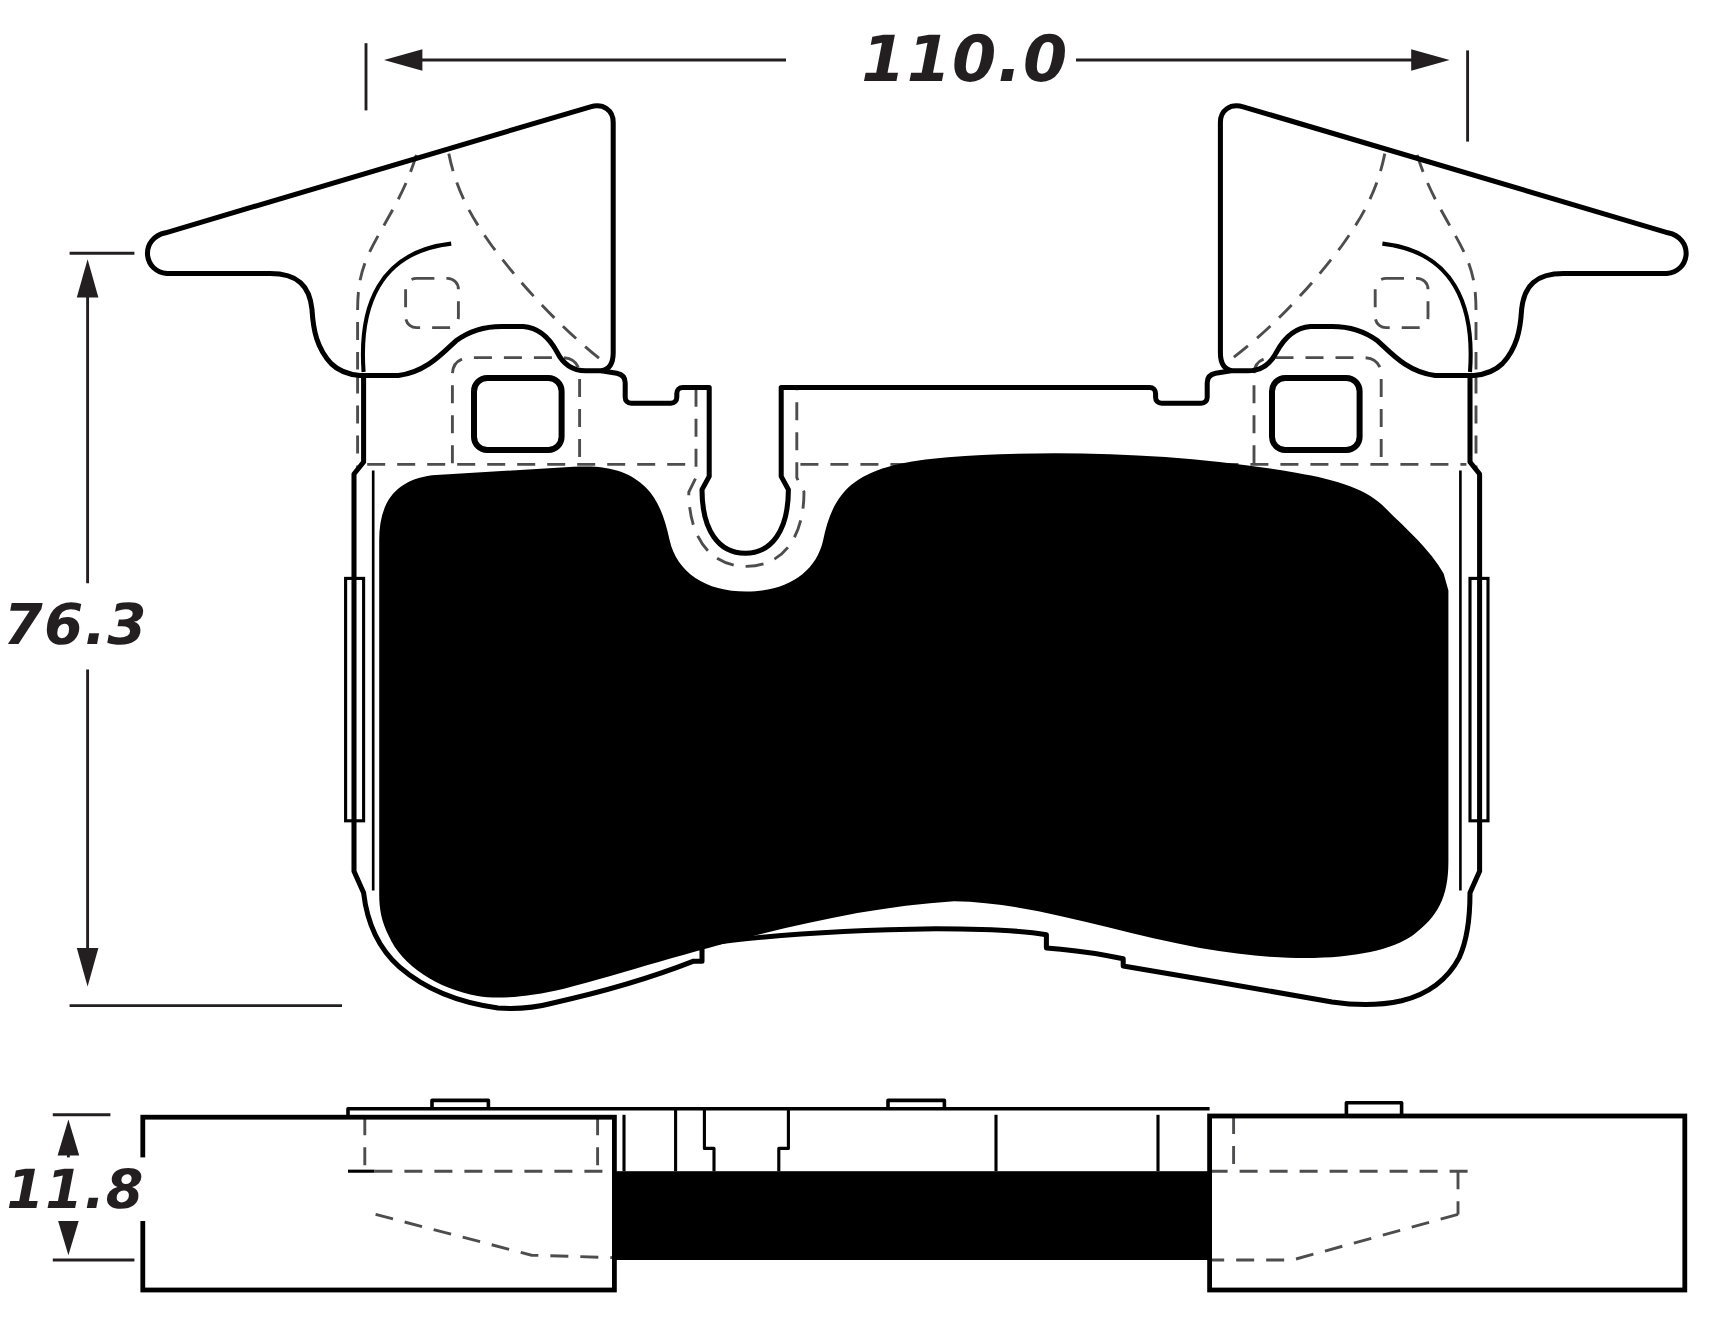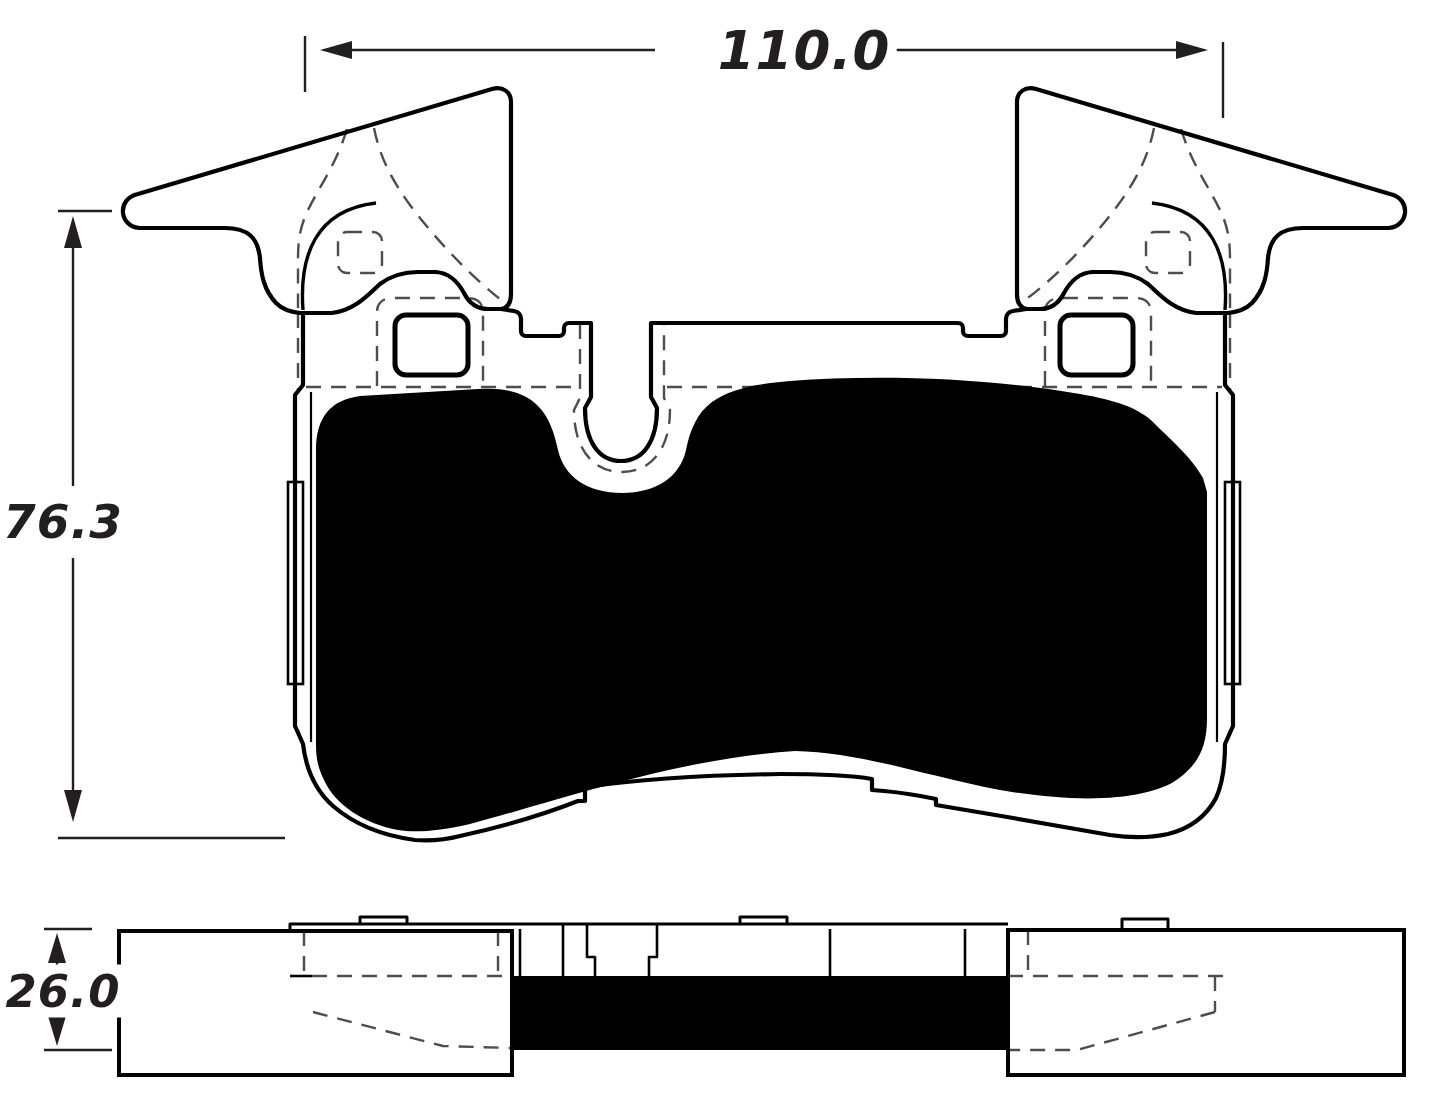--- a/index.html
+++ b/index.html
@@ -233,15 +233,15 @@
       <path d="M 57,960 L 57,966"></path>
       <path d="M 57,1014 L 57,1018"></path>
       <polygon points="57,933 48,963 66,963" fill="#231f20" stroke="none"></polygon>
       <polygon points="57,1046 48,1016 66,1016" fill="#231f20" stroke="none"></polygon>
     </g>
   </g>
 </svg>
 
   <div class="dim-label lbl-110">110.0</div>
   <div class="dim-label lbl-76">76.3</div>
-  <div class="dim-label lbl-14">26.0</div>
+  <div class="dim-label lbl-14">11.8</div>
 
 </div>
 
 </body></html>

